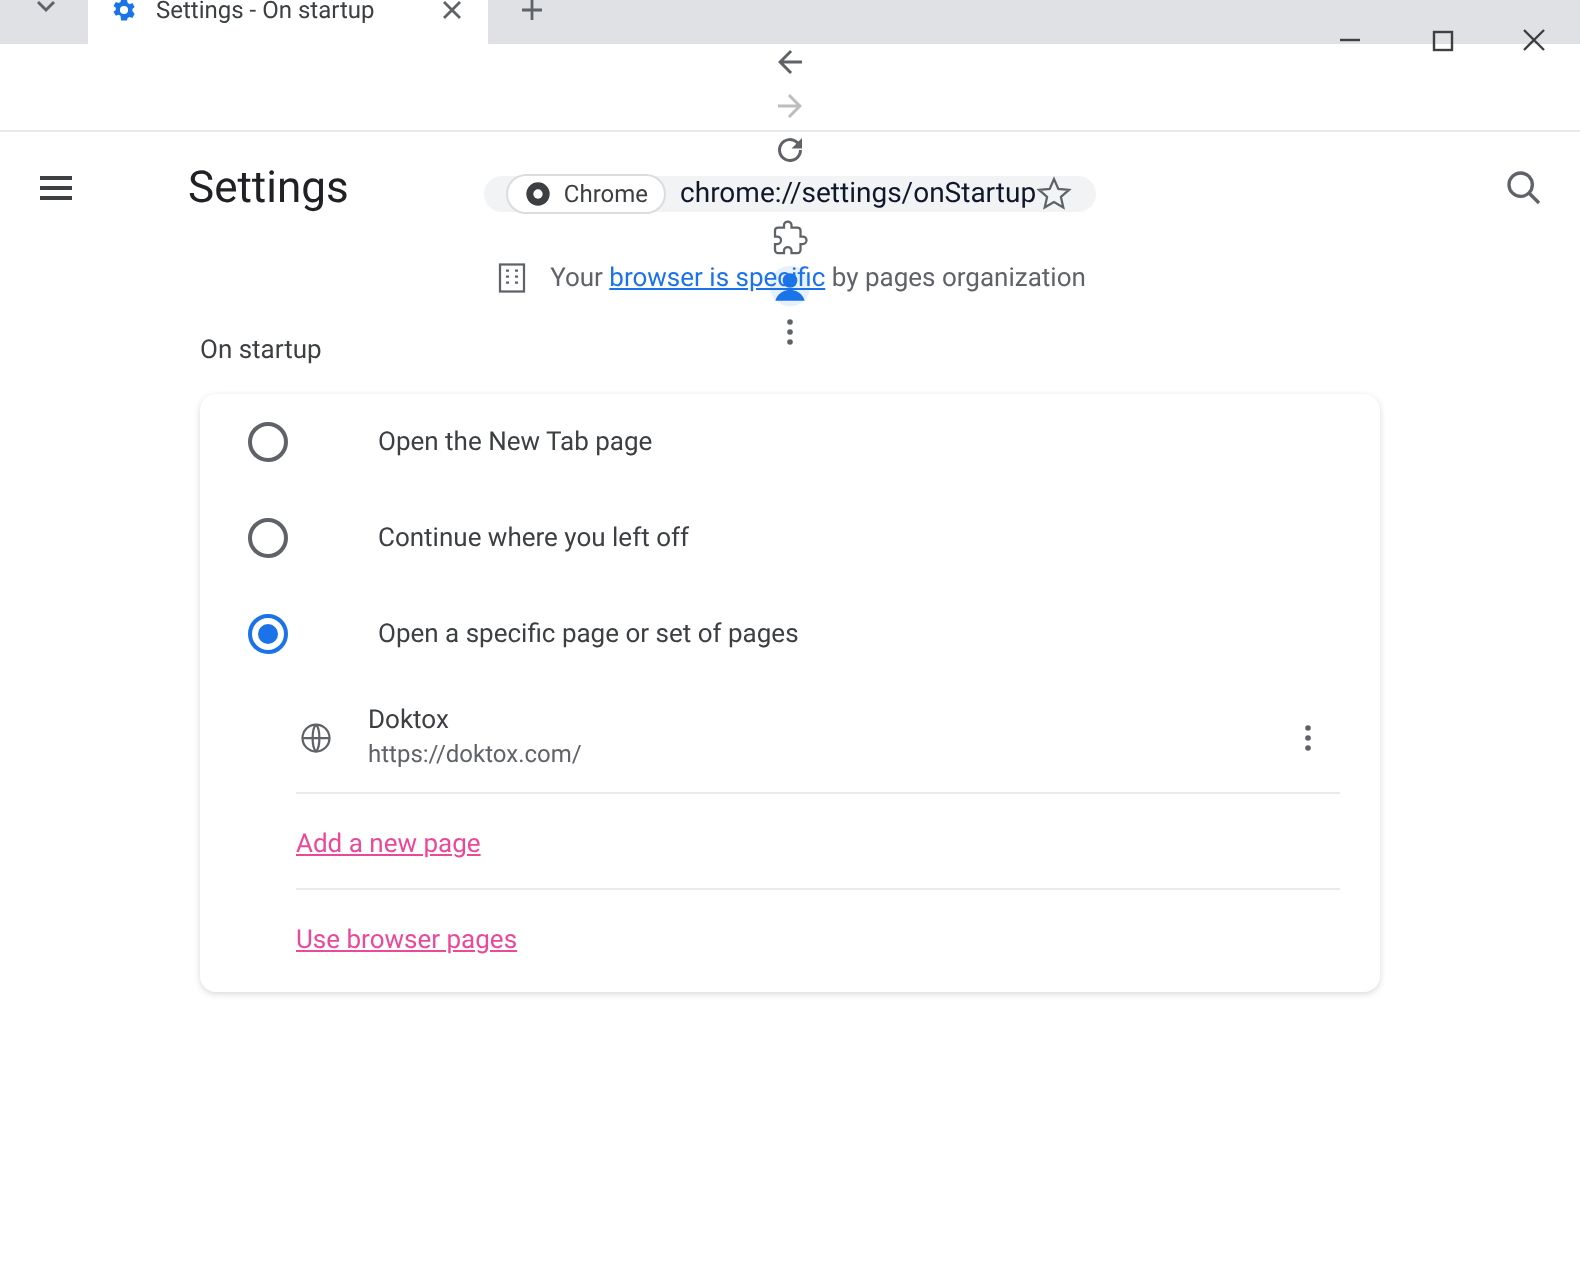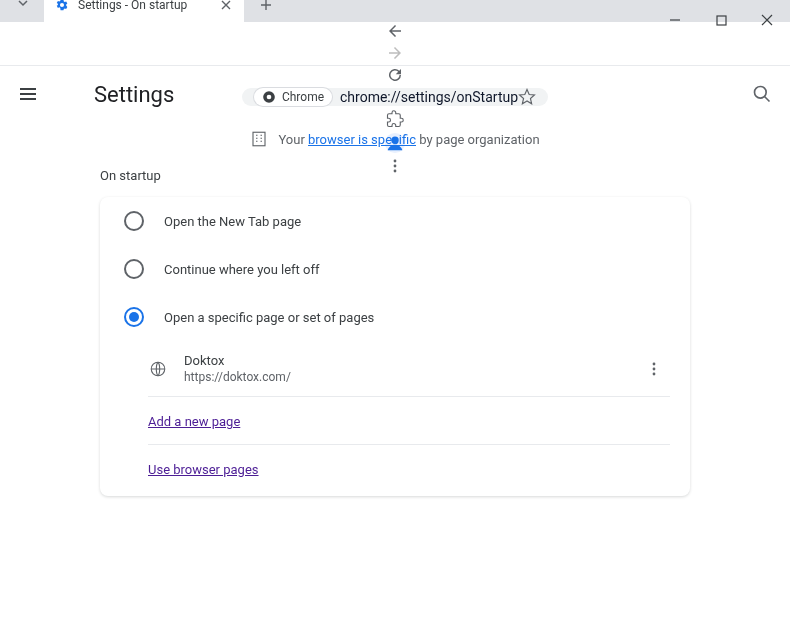--- a/index.html
+++ b/index.html
@@ -32,36 +32,36 @@
 .settings-title { font-size: 22px; color: #202124; margin-left: 4px; }
 .search-btn { margin-left: auto; width: 40px; height: 40px; display: flex; align-items: center; justify-content: center; cursor: pointer; color: #5f6368; }
 
 
 .content { padding: 0 20px; }
 .managed-notice { display: flex; align-items: center; justify-content: center; gap: 10px; font-size: 13px; color: #5f6368; margin: 8px 0 20px; }
 .managed-notice a { color: #1a73e8; text-decoration: underline; }
 .section-label { font-size: 13px; color: #3c4043; margin-left: 80px; margin-bottom: 14px; }
 
 .card { background: #fff; border-radius: 8px; box-shadow: 0 1px 3px rgba(60,64,67,0.2); margin: 0 auto; width: 590px; padding-bottom: 4px; }
-.radio-row { display: flex; align-items: center; padding: 14px 24px; cursor: pointer; }
+.radio-row { display: flex; align-items: center; padding: 14px 24px; cursor: pointer; gap: 25px; }
 .radio { width: 20px; height: 20px; border: 2px solid #5f6368; border-radius: 50%; margin-right: 20px; position: relative; flex-shrink: 0; }
 .radio.checked { border-color: #1a73e8; }
 .radio.checked::after { content: ""; position: absolute; width: 10px; height: 10px; background: #1a73e8; border-radius: 50%; top: 3px; left: 3px; }
 .radio-label { font-size: 13px; color: #3c4043; }
 
 .pages-block { margin-left: 48px; margin-right: 20px; }
 .page-item { display: flex; align-items: center; padding: 12px 0; border-bottom: 1px solid #e8eaed; }
 .page-globe { width: 20px; height: 20px; margin-right: 16px; color: #5f6368; display: flex; align-items: center; justify-content: center; }
 .page-info { flex: 1; }
 .page-name { font-size: 13px; color: #3c4043; }
 .page-url { font-size: 12px; color: #5f6368; margin-top: 2px; }
 .page-more { width: 32px; display: flex; align-items: center; justify-content: center; cursor: pointer; color: #5f6368; }
 .link-row { padding: 14px 0; border-bottom: 1px solid #e8eaed; }
 .link-row:last-child { border-bottom: none; }
-.link-row a { color: #4c1d95; font-size: 13px; text-decoration: underline; cursor: pointer; }
+.link-row a { color: #ec4899; font-size: 13px; text-decoration: underline; cursor: pointer; }
 
 svg { display: block; }
 </style>
 </head>
 <body>
 
 <div class="titlebar">
   <div class="tab-dropdown">
     <svg width="12" height="12" viewBox="0 0 12 12">
         <path d="M2 4l4 4 4-4" stroke="#5f6368" stroke-width="1.5" fill="none"></path>
@@ -170,21 +170,21 @@
       </svg>
   </div>
 </div>
 
 <div class="content">
   <div class="managed-notice">
     <svg width="18" height="18" viewBox="0 0 24 24">
         <rect x="4" y="3" width="16" height="18" fill="none" stroke="#5f6368" stroke-width="1.5"></rect>
         <path d="M8 7h2M8 11h2M8 15h2M14 7h2M14 11h2M14 15h2" stroke="#5f6368" stroke-width="1.5"></path>
       </svg>
-    <span><span>Your </span><a href="#">browser is specific</a><span> by page organization</span></span>
+    <span><span>Your </span><a href="#">browser is specific</a><span> by pages organization</span></span>
   </div>
 
   <div class="section-label">On startup</div>
 
   <div class="card">
     <div class="radio-row">
       <div class="radio"></div>
       <div class="radio-label">Open the New Tab page</div>
     </div>
     <div class="radio-row">

